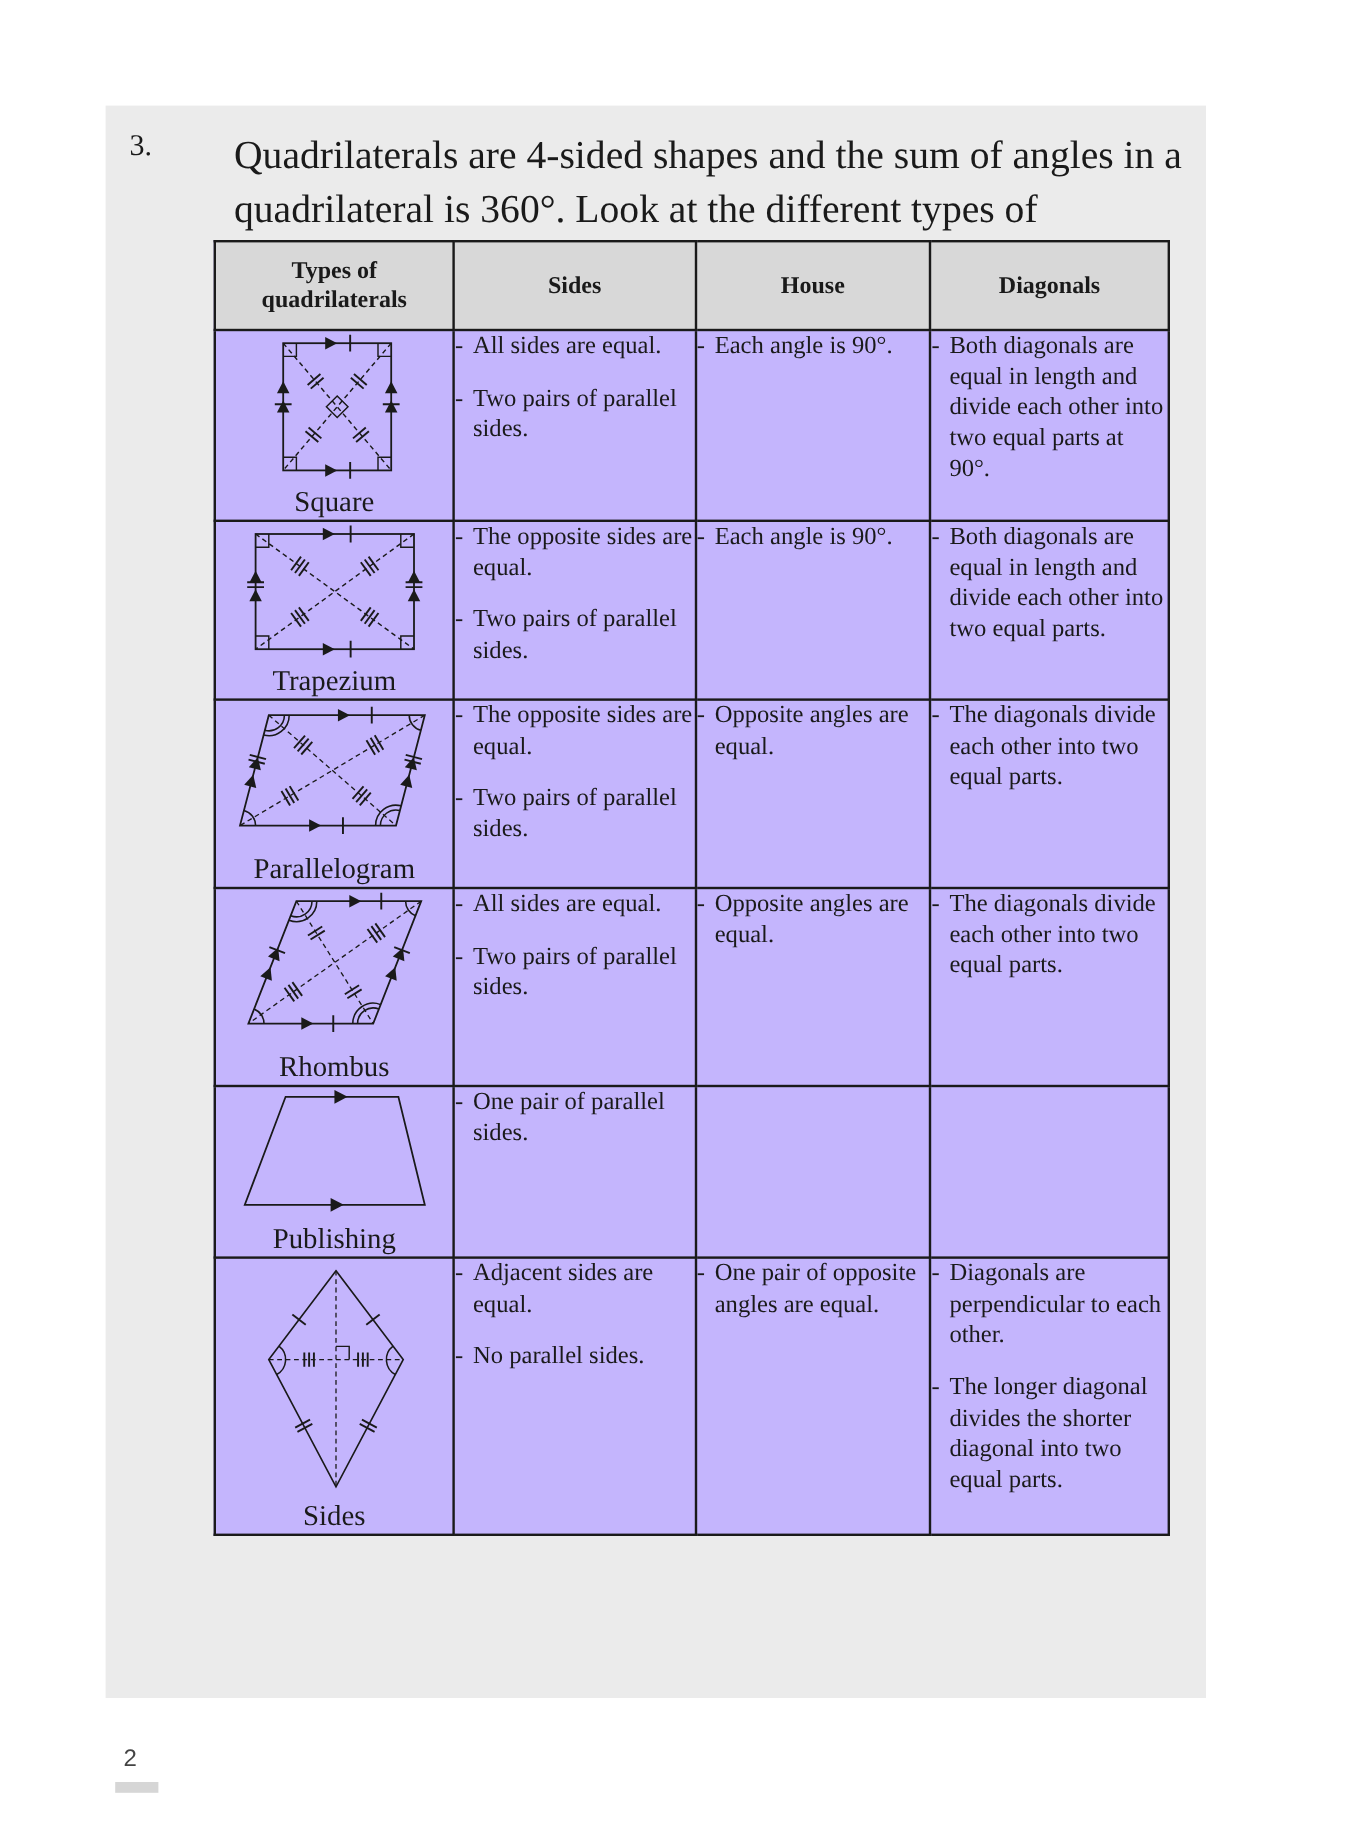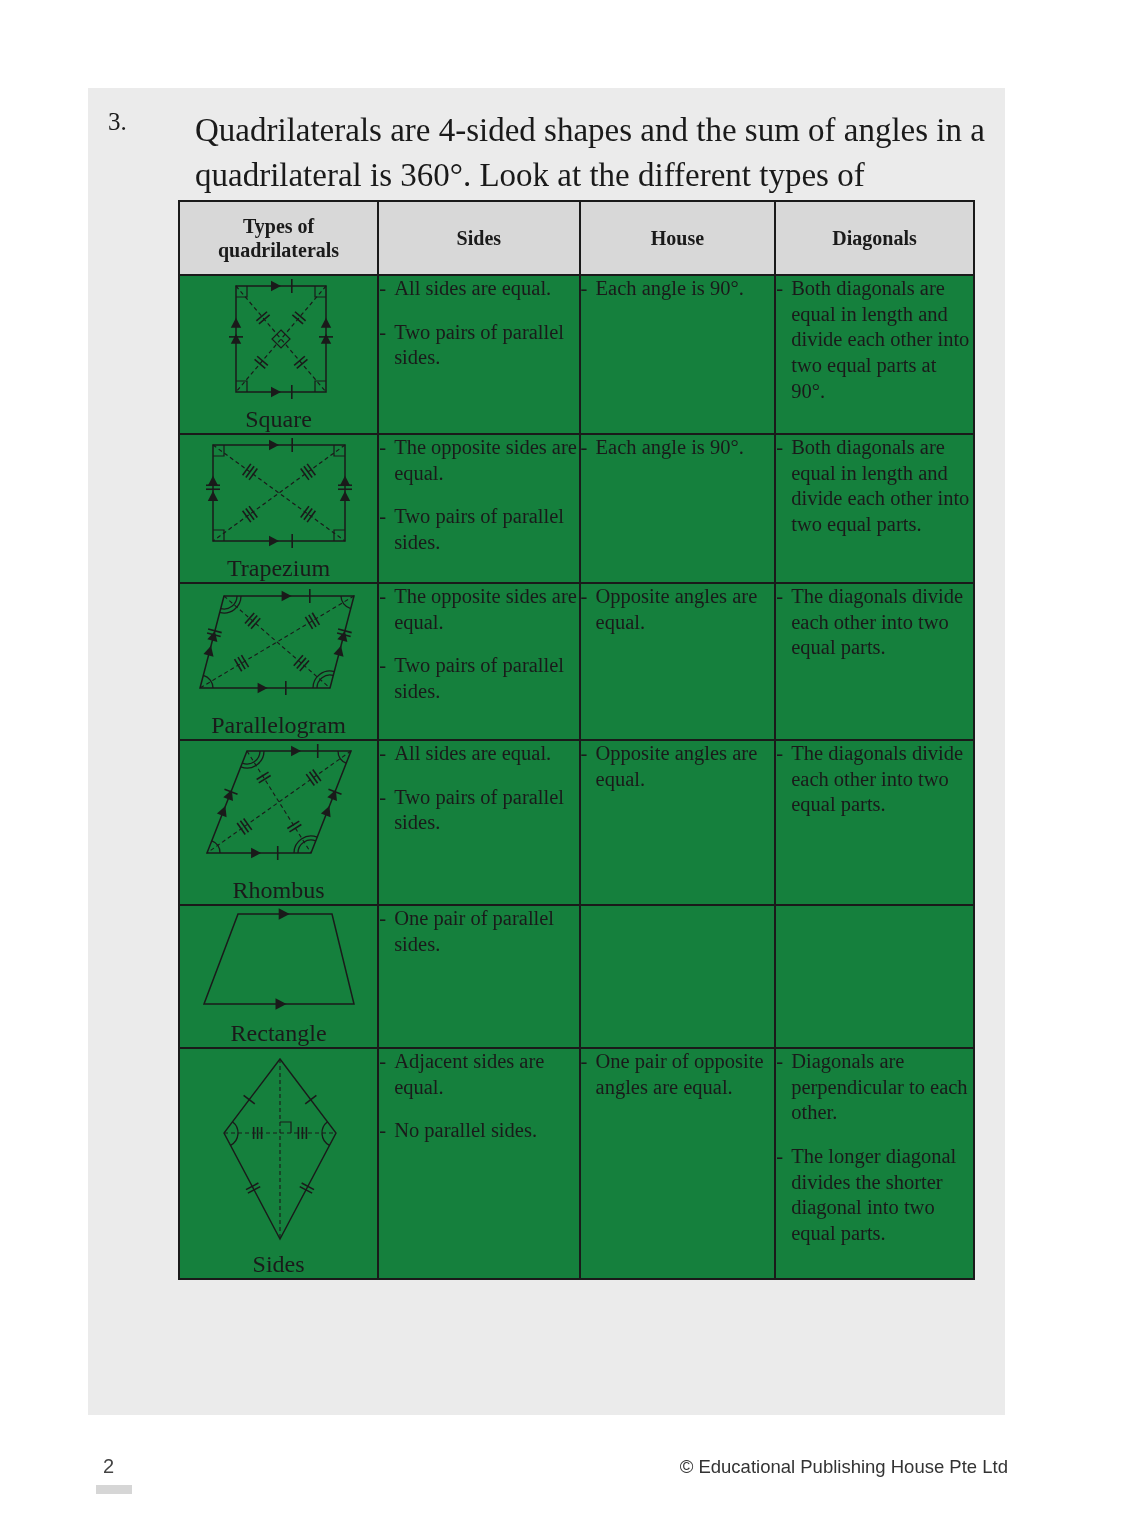--- a/index.html
+++ b/index.html
@@ -50,21 +50,21 @@
     font-family: "Liberation Serif", serif;
   }
 
   
   #quad-table {
     position: absolute;
     left: 90px;
     top: 112px;
     border-collapse: collapse;
     width: 797px;
-    background: #15803d;
+    background: #c4b5fd;
   }
   #quad-table td, #quad-table th {
     border: 2px solid #1a1a1a;
     vertical-align: top;
     padding: 0;
   }
   #quad-table thead th {
     background: #d8d8d8;
     text-align: center;
     vertical-align: middle;
@@ -411,21 +411,21 @@
         </tr>
         <tr>
           <td class="shape-cell">
             <div>
               <svg width="166" height="112" viewBox="0 0 166 112" xmlns="http://www.w3.org/2000/svg">
                 <polygon points="42,8 136,8 158,98 8,98" fill="none" stroke="#1a1a1a" stroke-width="1.5"></polygon>
                 <polygon points="93.7,8 82.7,13.72 82.7,2.2799999999999994" fill="#1a1a1a"></polygon>
                 <polygon points="90.5,98 79.5,103.72 79.5,92.28" fill="#1a1a1a"></polygon>
               </svg>
             </div>
-            <div class="shape-label">Rectangle</div>
+            <div class="shape-label">Publishing</div>
           </td>
           <td class="txt-cell">
             <div class="bullet">
               <span class="dash">-</span>
               <span class="btext">One pair of parallel sides.</span>
             </div>
           </td>
           <td class="txt-cell"></td>
           <td class="txt-cell"></td>
         </tr>
@@ -483,14 +483,13 @@
           </td>
         </tr>
       </tbody>
   </table>
 
 </div>
 
 <div id="footer">
   <div id="page-num">2</div>
   <div id="page-num-underline"></div>
-  <div id="copyright">© Educational Publishing House Pte Ltd</div>
 </div>
 
 </body></html>

